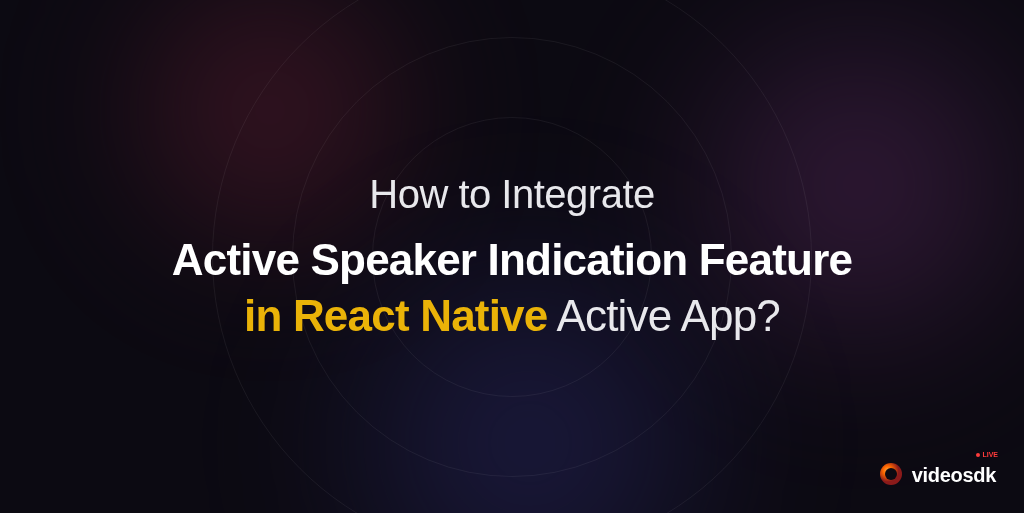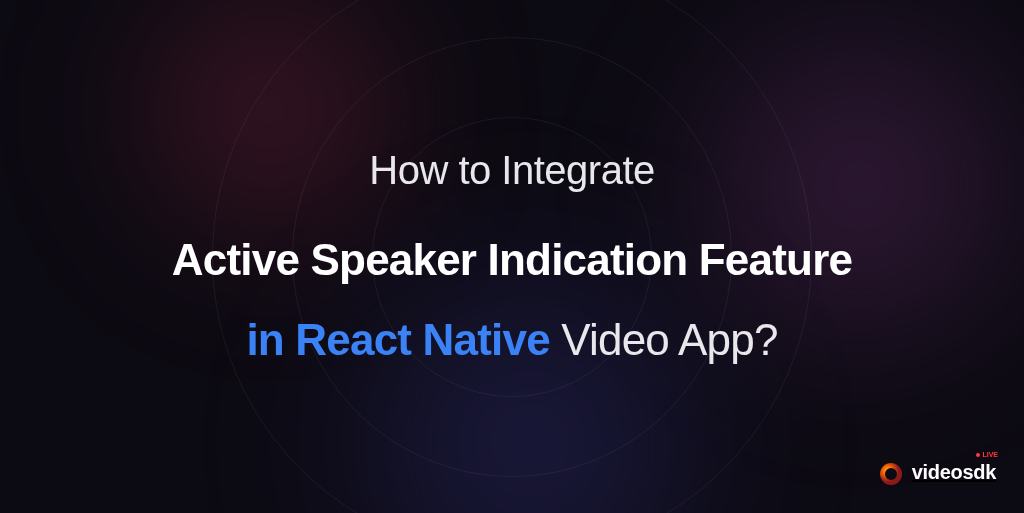--- a/index.html
+++ b/index.html
@@ -78,21 +78,20 @@
     .content {
       position: relative;
       width: 100%;
       height: 100%;
       display: flex;
       flex-direction: column;
       justify-content: center;
       align-items: center;
       text-align: center;
       padding: 0 40px;
-      gap: 24px;
     }
 
     .title-line-1 {
       font-size: 40px;
       font-weight: 400;
       color: #e8e8ec;
       margin-bottom: 18px;
       letter-spacing: -0.5px;
     }
 
@@ -106,31 +105,30 @@
 
     .title-line-3 {
       font-size: 44px;
       font-weight: 400;
       color: #e8e8ec;
       letter-spacing: -0.8px;
     }
 
     .title-line-3 .bold {
       font-weight: 700;
-      color: #3b82f6;
+      color: #eab308;
     }
 
     .logo {
       position: absolute;
       bottom: 26px;
       right: 28px;
       display: flex;
-      align-items: flex-start;
+      align-items: flex-end;
       gap: 8px;
-      text-decoration: underline;
     }
 
     .logo-mark {
       width: 26px;
       height: 26px;
       display: flex;
       align-items: center;
       justify-content: center;
     }
 
@@ -172,21 +170,21 @@
 <div class="circles">
   <div class="circle circle-1"></div>
   <div class="circle circle-2"></div>
   <div class="circle circle-3"></div>
 </div>
 
 <div class="content">
   <div class="title-line-1">How to Integrate</div>
   <div class="title-line-2">Active Speaker Indication Feature</div>
   <div class="title-line-3">
-    <span class="bold">in React Native</span><span> Video App?</span>
+    <span class="bold">in React Native</span><span> Active App?</span>
   </div>
 </div>
 
 <div class="logo">
   <div class="logo-mark">
     <svg width="26" height="26" viewBox="0 0 26 26">
       <defs>
         <radialGradient id="ringGrad" cx="35%" cy="35%">
           <stop offset="0%" stop-color="#ffb347"></stop>
           <stop offset="40%" stop-color="#ff6a00"></stop>

